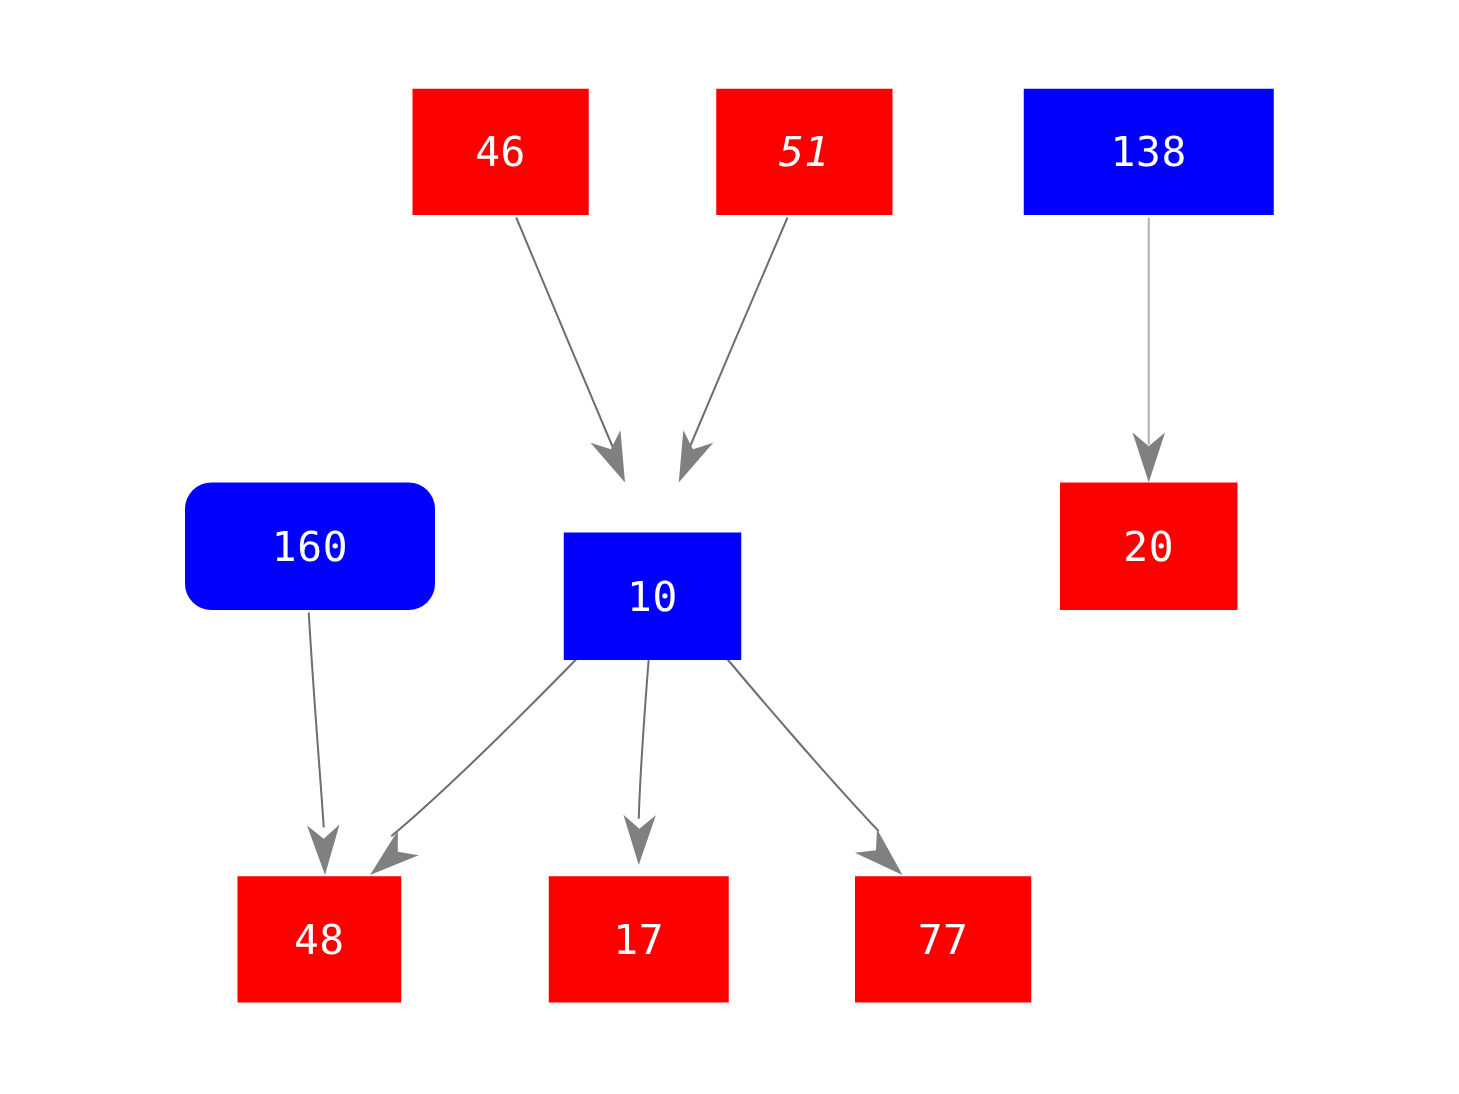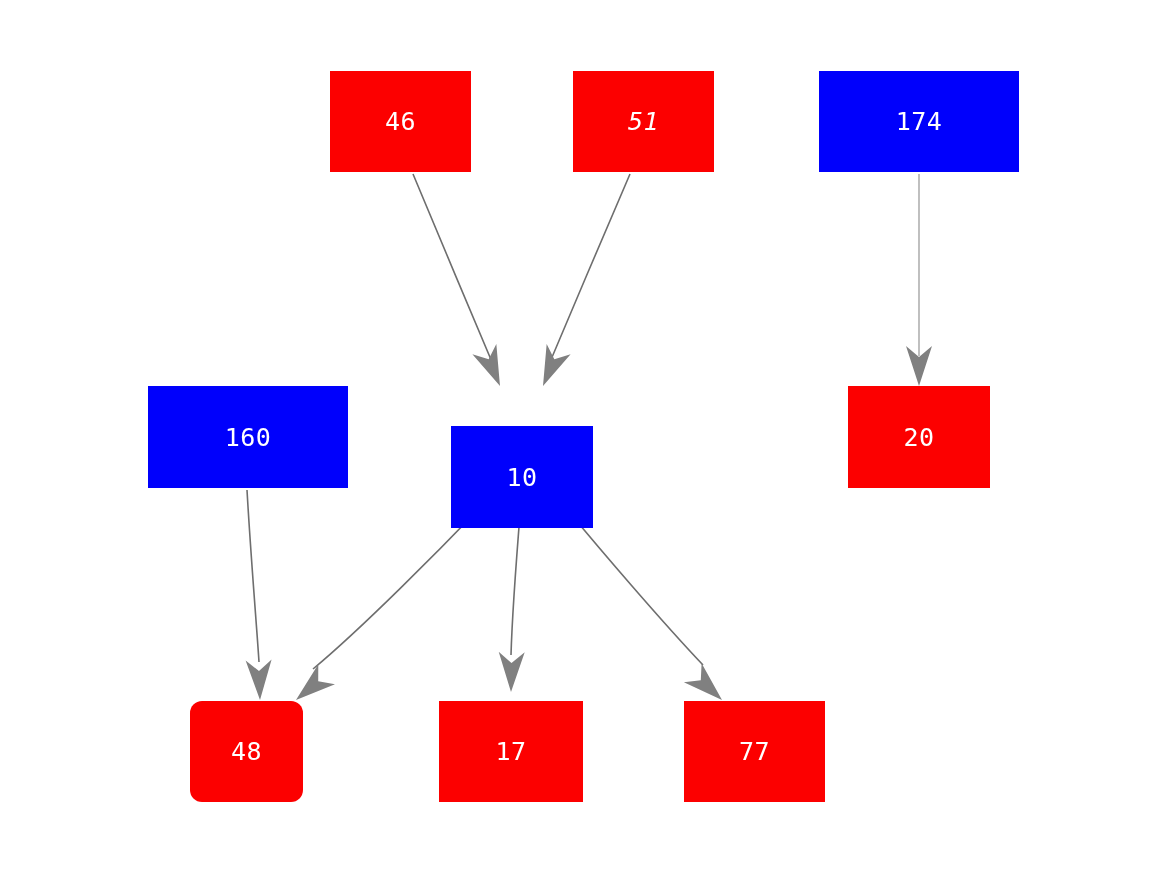--- a/index.html
+++ b/index.html
@@ -26,21 +26,21 @@
     pointer-events: none;
   }
   .node {
     position: absolute;
     display: flex;
     align-items: center;
     justify-content: center;
     box-sizing: border-box;
     color: #ffffff;
     font-family: "DejaVu Sans Mono", monospace;
-    font-size: 25px;
+    font-size: 33px;
     line-height: 1;
     letter-spacing: 0.5px;
     user-select: none;
   }
   .node-label {
     pointer-events: none;
   }
 </style>
 </head>
 <body>
@@ -79,32 +79,32 @@
     </svg>
 
   <div id="node-layer">
       <div class="node" style="left: 330px; top: 71px; width: 141px; height: 101px; background: rgb(252, 0, 0);">
         <span class="node-label">46</span>
       </div>
       <div class="node" style="left: 573px; top: 71px; width: 141px; height: 101px; background: rgb(252, 0, 0); font-style: italic;">
         <span class="node-label">51</span>
       </div>
       <div class="node" style="left: 819px; top: 71px; width: 200px; height: 101px; background: rgb(0, 0, 252);">
-        <span class="node-label">174</span>
+        <span class="node-label">138</span>
       </div>
-      <div class="node" style="left: 148px; top: 386px; width: 200px; height: 102px; background: rgb(0, 0, 252);">
+      <div class="node" style="left: 148px; top: 386px; width: 200px; height: 102px; background: rgb(0, 0, 252); border-radius: 21px;">
         <span class="node-label">160</span>
       </div>
       <div class="node" style="left: 451px; top: 386px; width: 142px; height: 102px; background: rgb(0, 0, 252); margin-top: 40px;">
         <span class="node-label">10</span>
       </div>
       <div class="node" style="left: 848px; top: 386px; width: 142px; height: 102px; background: rgb(252, 0, 0);">
         <span class="node-label">20</span>
       </div>
-      <div class="node" style="left: 190px; top: 701px; width: 113px; height: 101px; background: rgb(252, 0, 0); border-radius: 12px;">
+      <div class="node" style="left: 190px; top: 701px; width: 131px; height: 101px; background: rgb(252, 0, 0);">
         <span class="node-label">48</span>
       </div>
       <div class="node" style="left: 439px; top: 701px; width: 144px; height: 101px; background: rgb(252, 0, 0);">
         <span class="node-label">17</span>
       </div>
       <div class="node" style="left: 684px; top: 701px; width: 141px; height: 101px; background: rgb(252, 0, 0);">
         <span class="node-label">77</span>
       </div>
     </div>
 

